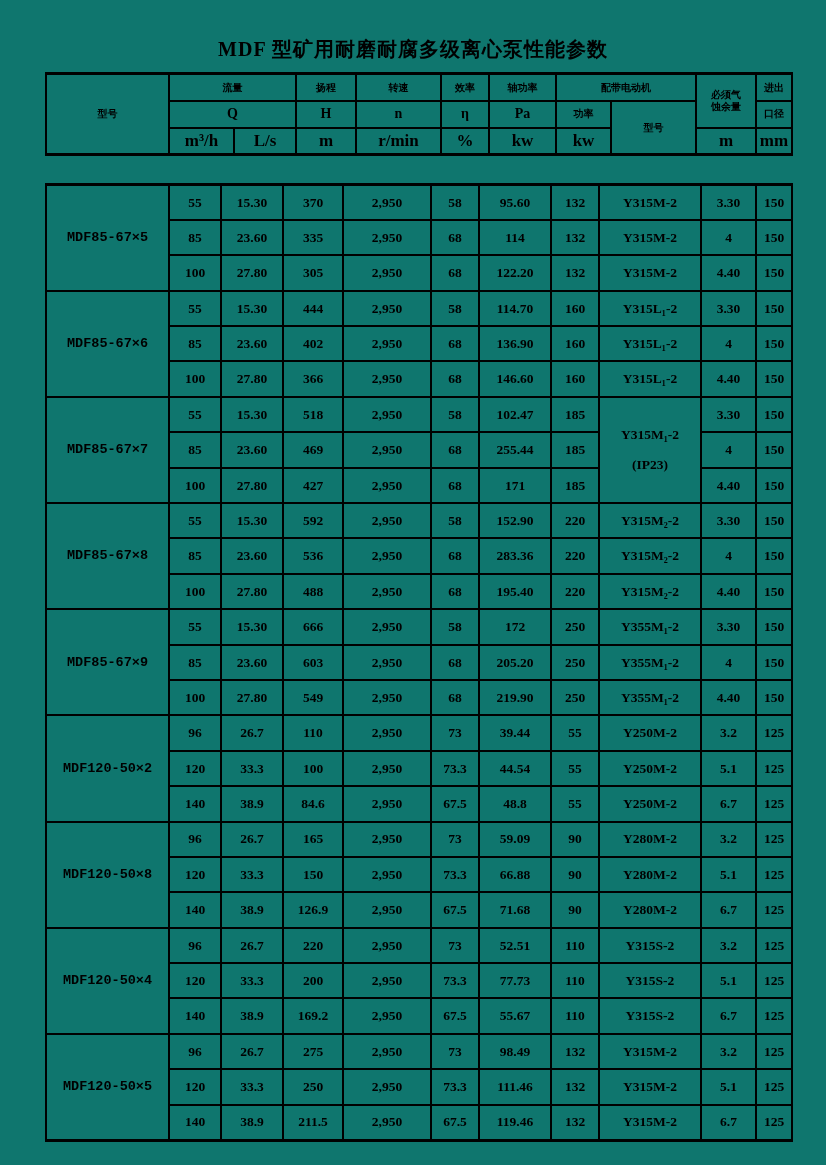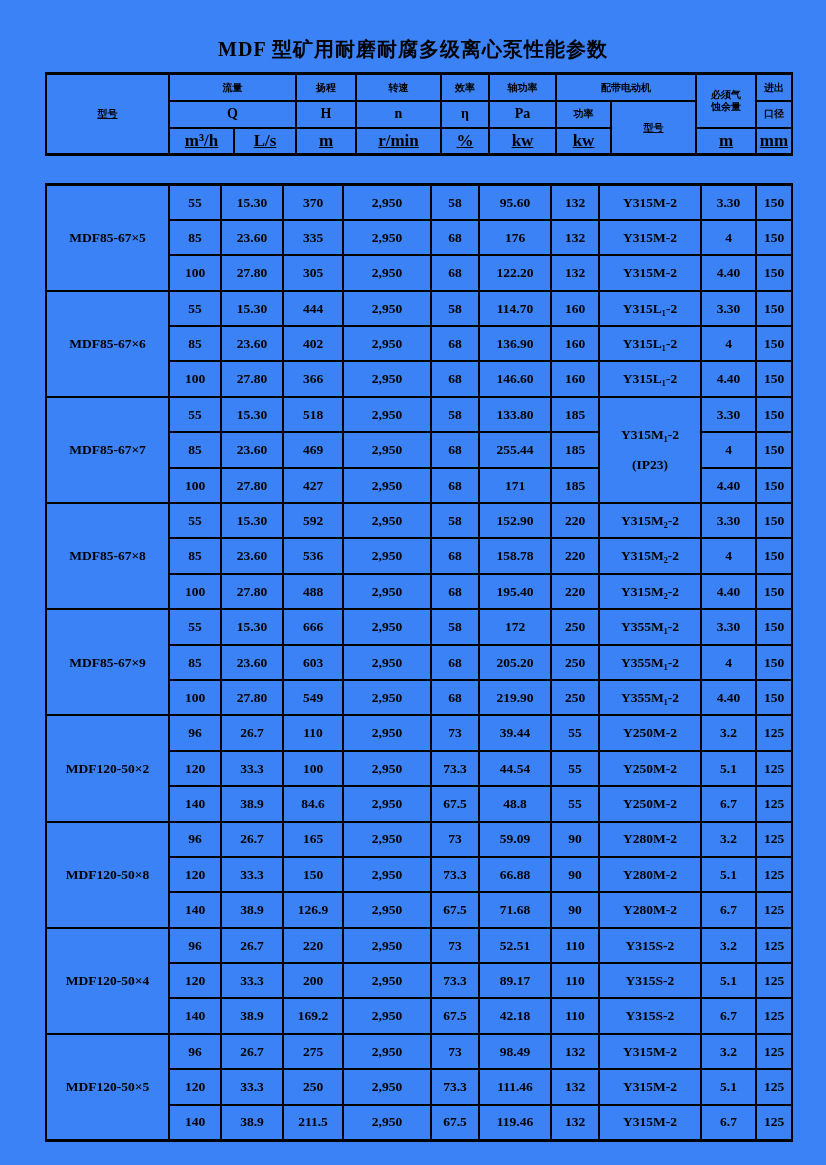--- a/index.html
+++ b/index.html
@@ -2,50 +2,50 @@
 <html><head>
 <meta charset="utf-8">
 <style>
   * { margin:0; padding:0; box-sizing:border-box; }
   html,body { background:#fff; }
   body {
     width:826px; height:1165px;
     font-family:"Liberation Serif","DejaVu Serif",serif;
     color:#000;
   }
-  .page { position:relative; width:826px; height:1165px; background:#3b82f6; overflow:hidden; }
+  .page { position:relative; width:826px; height:1165px; background:#0f766e; overflow:hidden; }
   .title {
     padding-top:36px;
     text-align:center;
     font-size:20px;
     font-weight:bold;
     letter-spacing:1px;
   }
   table { border-collapse:collapse; table-layout:fixed; margin-left:45px; }
   td {
     border:2px solid #000;
     text-align:center;
     vertical-align:middle;
     font-weight:bold;
     overflow:hidden;
     line-height:1.15;
   }
   
   .head-table { margin-top:9px; width:746px; }
   .head-table td { font-size:10px; height:27px; }
   .head-table tr:first-child td { border-top-width:3px; }
-  .head-table tr:last-child td, .head-table td.to-bottom { border-bottom-width:3px;text-decoration:underline; }
+  .head-table tr:last-child td, .head-table td.to-bottom { border-bottom-width:3px; }
   .head-table .sym { font-size:14px; }
   .head-table .unit { font-size:17px; }
   
   .body-table { margin-top:27px; width:746px; }
   .body-table td { font-size:13.5px; height:35.4px; }
   .body-table tr:first-child td { border-top-width:3px; }
   .body-table tr:last-child td, .body-table td.model-cell-last { border-bottom-width:3px; }
-  .model-cell { font-size:13px; }
+  .model-cell { font-size:13px;font-family:Liberation Mono, monospace; }
   .motor-line2 { margin-top:15px; }
 </style>
 </head>
 <body>
 
 <div class="page">
 
   <div class="title">MDF 型矿用耐磨耐腐多级离心泵性能参数</div>
 
   <table class="head-table">
@@ -128,21 +128,21 @@
           <td>Y315M-2</td>
           <td>3.30</td>
           <td>150</td>
         </tr>
         <tr>
           <td>85</td>
           <td>23.60</td>
           <td>335</td>
           <td>2,950</td>
           <td>68</td>
-          <td>176</td>
+          <td>114</td>
           <td>132</td>
           <td>Y315M-2</td>
           <td>4</td>
           <td>150</td>
         </tr>
         <tr>
           <td>100</td>
           <td>27.80</td>
           <td>305</td>
           <td>2,950</td>
@@ -190,21 +190,21 @@
           <td>4.40</td>
           <td>150</td>
         </tr>
         <tr>
           <td rowspan="3" class="model-cell">MDF85-67×7</td>
           <td>55</td>
           <td>15.30</td>
           <td>518</td>
           <td>2,950</td>
           <td>58</td>
-          <td>133.80</td>
+          <td>102.47</td>
           <td>185</td>
           <td rowspan="3">
             <div>Y315M₁-2</div>
             <div class="motor-line2">(IP23)</div>
           </td>
           <td>3.30</td>
           <td>150</td>
         </tr>
         <tr>
           <td>85</td>
@@ -240,21 +240,21 @@
           <td>Y315M₂-2</td>
           <td>3.30</td>
           <td>150</td>
         </tr>
         <tr>
           <td>85</td>
           <td>23.60</td>
           <td>536</td>
           <td>2,950</td>
           <td>68</td>
-          <td>158.78</td>
+          <td>283.36</td>
           <td>220</td>
           <td>Y315M₂-2</td>
           <td>4</td>
           <td>150</td>
         </tr>
         <tr>
           <td>100</td>
           <td>27.80</td>
           <td>488</td>
           <td>2,950</td>
@@ -388,33 +388,33 @@
           <td>Y315S-2</td>
           <td>3.2</td>
           <td>125</td>
         </tr>
         <tr>
           <td>120</td>
           <td>33.3</td>
           <td>200</td>
           <td>2,950</td>
           <td>73.3</td>
-          <td>89.17</td>
+          <td>77.73</td>
           <td>110</td>
           <td>Y315S-2</td>
           <td>5.1</td>
           <td>125</td>
         </tr>
         <tr>
           <td>140</td>
           <td>38.9</td>
           <td>169.2</td>
           <td>2,950</td>
           <td>67.5</td>
-          <td>42.18</td>
+          <td>55.67</td>
           <td>110</td>
           <td>Y315S-2</td>
           <td>6.7</td>
           <td>125</td>
         </tr>
         <tr>
           <td rowspan="3" class="model-cell model-cell-last">MDF120-50×5</td>
           <td>96</td>
           <td>26.7</td>
           <td>275</td>

